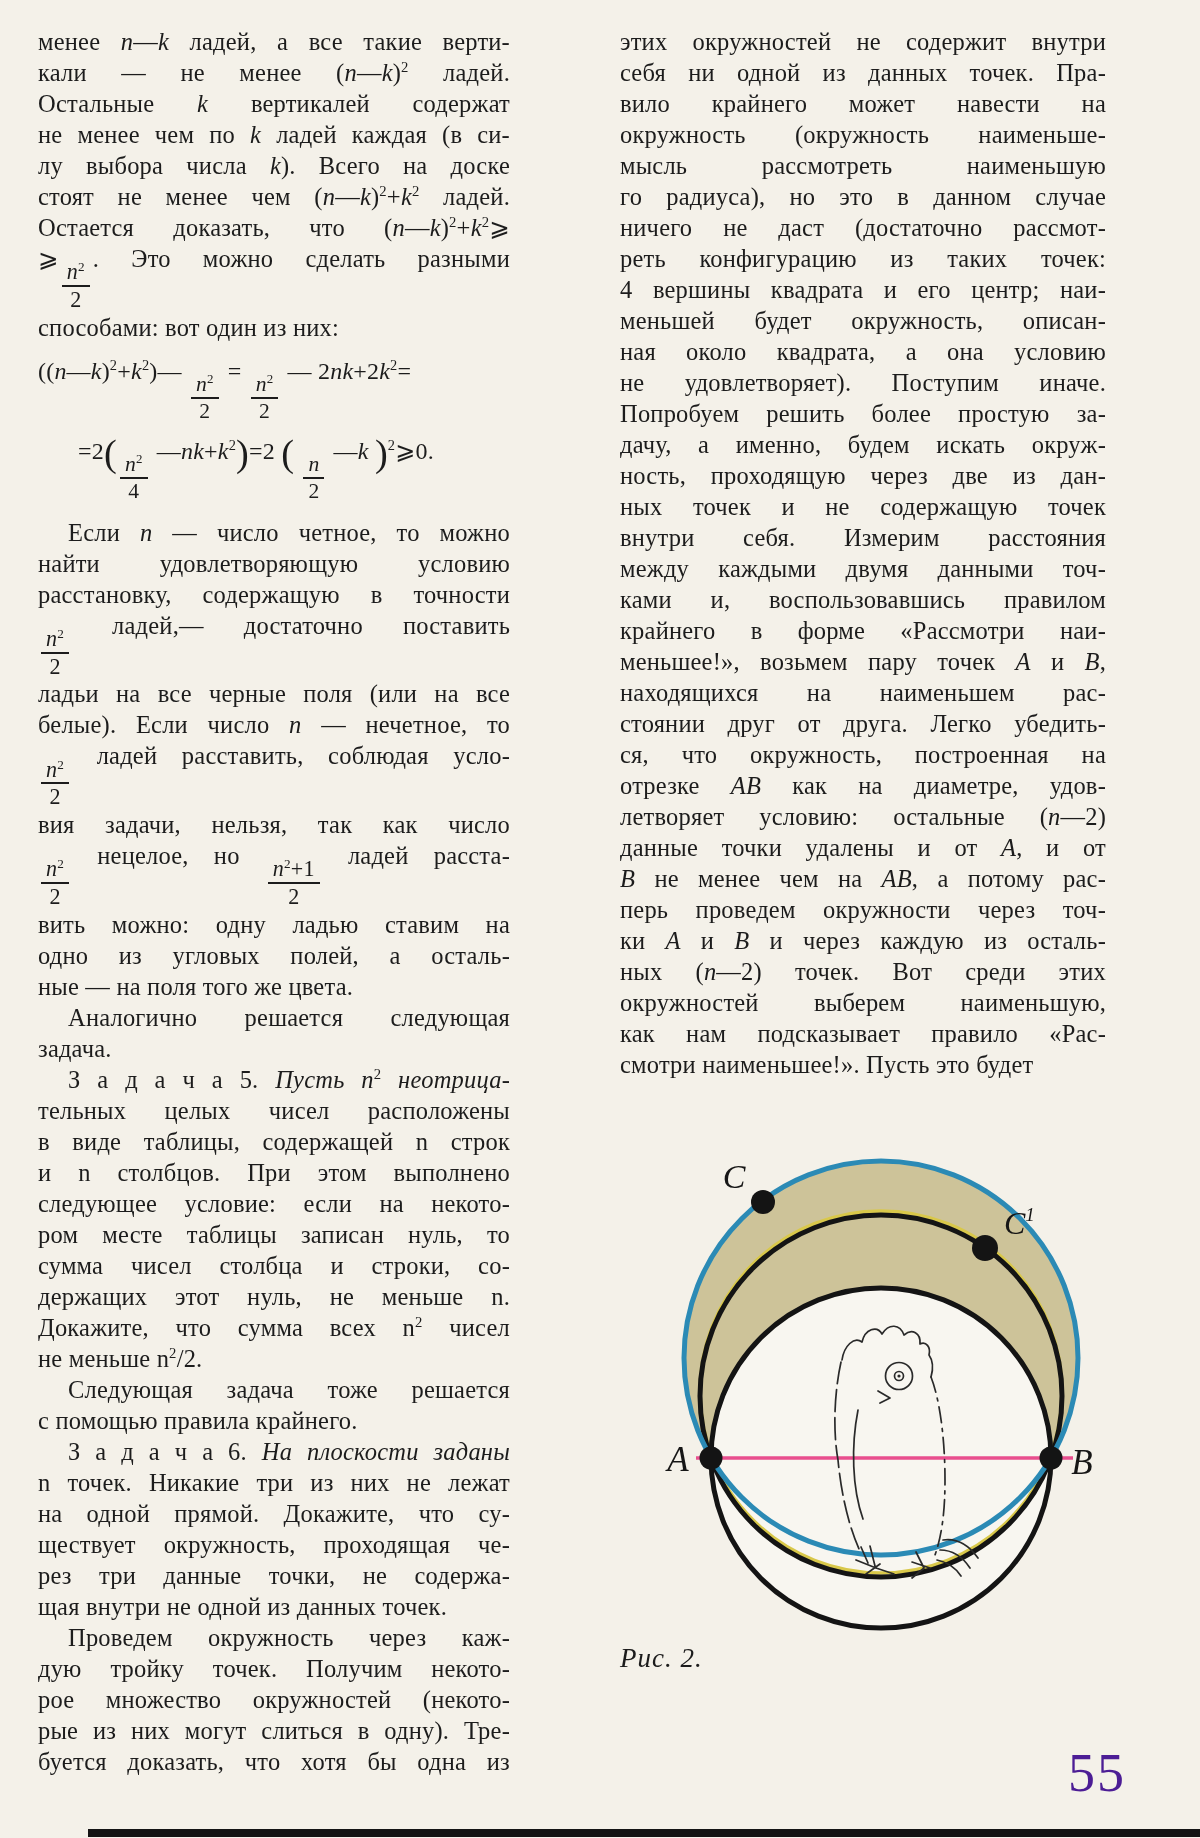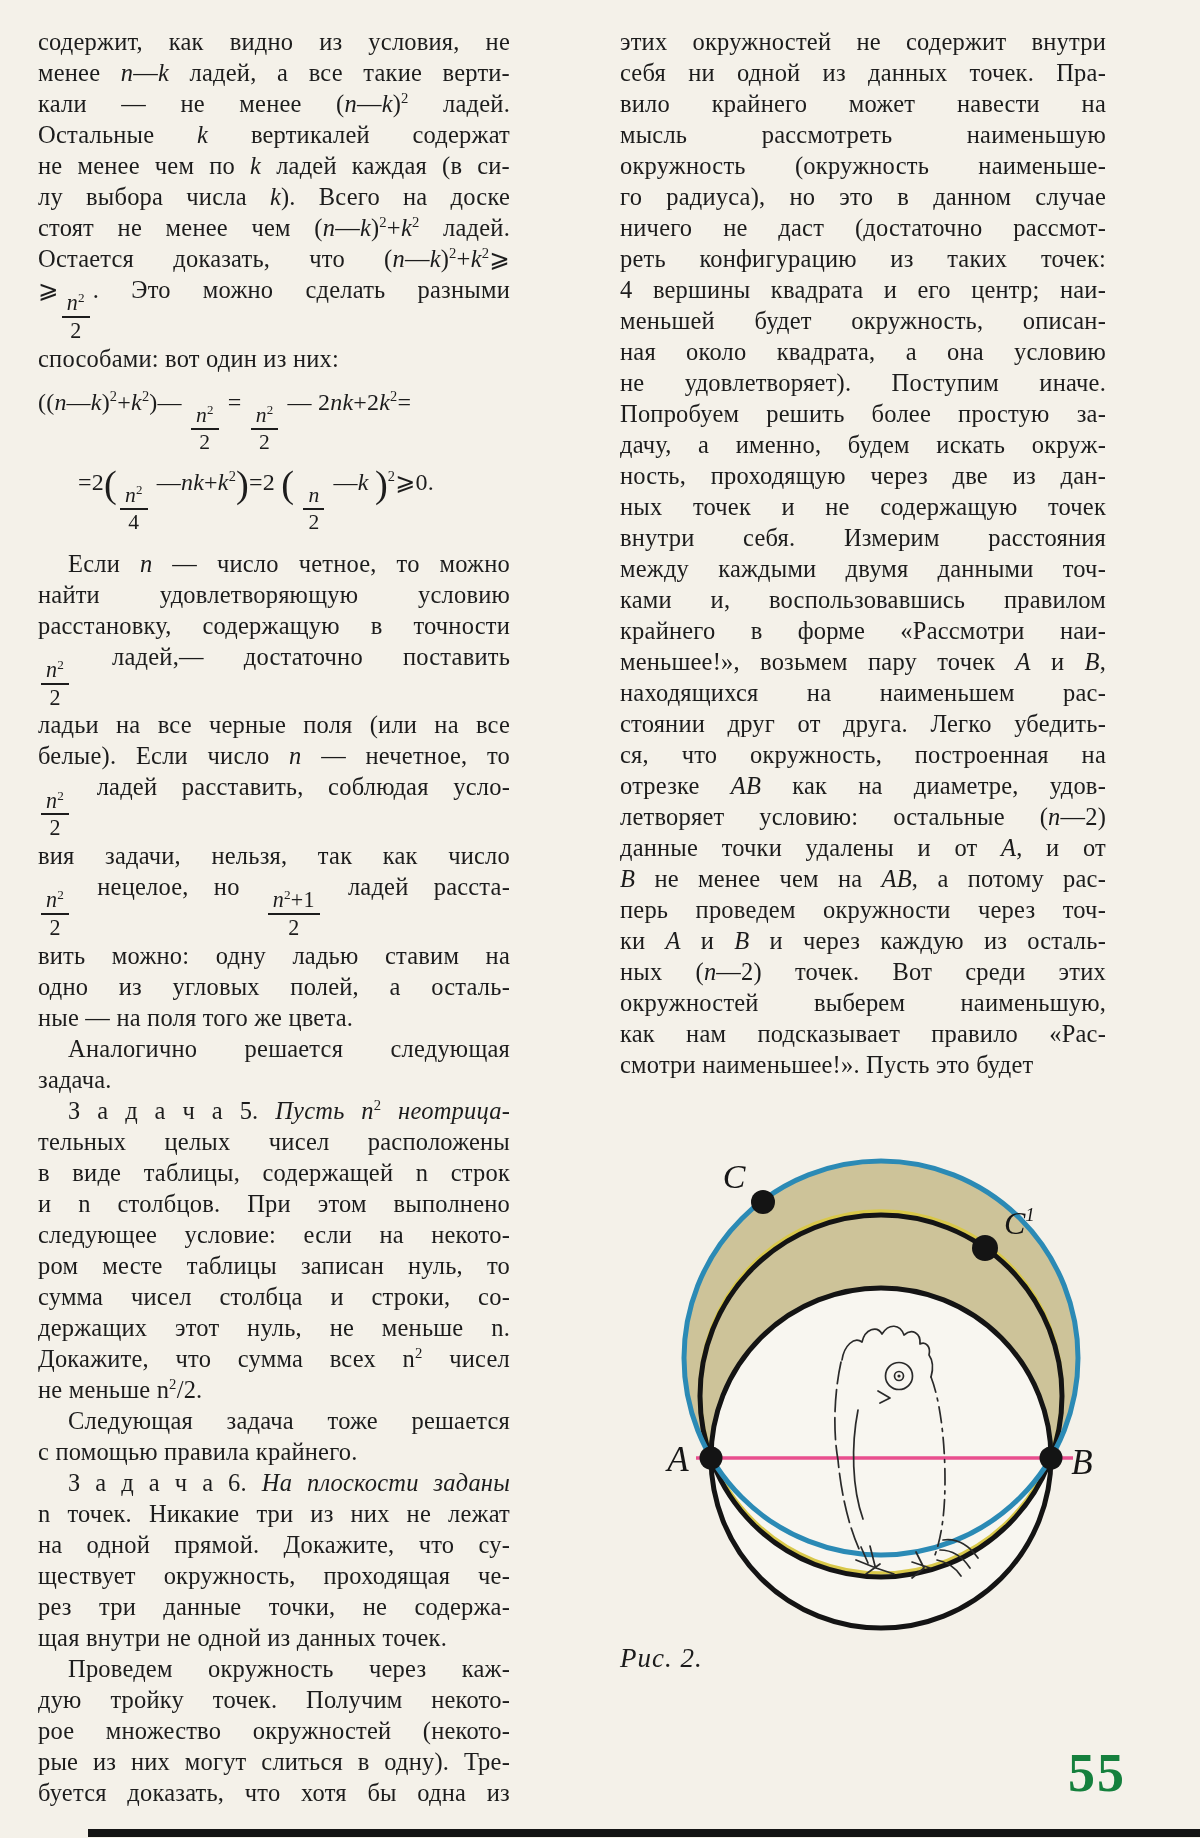--- a/index.html
+++ b/index.html
@@ -22,29 +22,28 @@
   i{font-style:italic;}
   .fr{display:inline-flex;flex-direction:column;align-items:center;vertical-align:-0.55em;
       line-height:1.08;margin:0 3px;font-size:0.9em;text-align:center;}
   .fr .ft{border-bottom:2px solid var(--ink,#1c1c1c);padding:0 5px 1px;display:block;}
   .fr .fb{padding-top:1px;display:block;}
   .eq{margin:13px 0;font-size:24px;text-align:left;text-align-last:left;white-space:nowrap;}
   .eq2{padding-left:40px;}
   .bp{font-size:1.6em;font-weight:400;vertical-align:-0.17em;}
   #figure-wrap{position:absolute;left:618px;top:1148px;width:520px;height:580px;}
   #fig-caption{position:absolute;left:620px;top:1643px;font-style:italic;font-size:27px;letter-spacing:1px;}
-  #page-number{position:absolute;left:1068px;top:1742px;font-size:54px;font-weight:bold;letter-spacing:2px;color:#15803d;}
+  #page-number{position:absolute;left:1068px;top:1742px;font-size:54px;font-weight:normal;letter-spacing:2px;color:#4c1d95;}
   #bottom-bar{position:absolute;left:88px;top:1829px;width:1112px;height:8px;background:#141414;}
   svg text{font-family:"Liberation Serif","DejaVu Serif",serif;}
 </style>
 </head>
 <body>
 
 <div class="col" id="col-left">
-    <div class="ln j">содержит, как видно из условия, не</div>
     <div class="ln j">менее <i>n</i>—<i>k</i> ладей, а все такие верти-</div>
     <div class="ln j">кали — не менее (<i>n</i>—<i>k</i>)<sup>2</sup> ладей.</div>
     <div class="ln j">Остальные <i>k</i> вертикалей содержат</div>
     <div class="ln j">не менее чем по <i>k</i> ладей каждая (в си-</div>
     <div class="ln j">лу выбора числа <i>k</i>). Всего на доске</div>
     <div class="ln j">стоят не менее чем (<i>n</i>—<i>k</i>)<sup>2</sup>+<i>k</i><sup>2</sup> ладей.</div>
     <div class="ln j">Остается доказать, что (<i>n</i>—<i>k</i>)<sup>2</sup>+<i>k</i><sup>2</sup>⩾</div>
     <div class="ln j">⩾<span class="fr">
         <span class="ft"><i>n</i><sup>2</sup></span>
         <span class="fb">2</span>
@@ -111,22 +110,22 @@
     <div class="ln j ind">Проведем окружность через каж-</div>
     <div class="ln j">дую тройку точек. Получим некото-</div>
     <div class="ln j">рое множество окружностей (некото-</div>
     <div class="ln j">рые из них могут слиться в одну). Тре-</div>
     <div class="ln j">буется доказать, что хотя бы одна из</div>
   </div>
 <div class="col" id="col-right">
     <div class="ln j">этих окружностей не содержит внутри</div>
     <div class="ln j">себя ни одной из данных точек. Пра-</div>
     <div class="ln j">вило крайнего может навести на</div>
+    <div class="ln j">окружность (окружность наименьше-</div>
     <div class="ln j">мысль рассмотреть наименьшую</div>
-    <div class="ln j">окружность (окружность наименьше-</div>
     <div class="ln j">го радиуса), но это в данном случае</div>
     <div class="ln j">ничего не даст (достаточно рассмот-</div>
     <div class="ln j">реть конфигурацию из таких точек:</div>
     <div class="ln j">4 вершины квадрата и его центр; наи-</div>
     <div class="ln j">меньшей будет окружность, описан-</div>
     <div class="ln j">ная около квадрата, а она условию</div>
     <div class="ln j">не удовлетворяет). Поступим иначе.</div>
     <div class="ln j">Попробуем решить более простую за-</div>
     <div class="ln j">дачу, а именно, будем искать окруж-</div>
     <div class="ln j">ность, проходящую через две из дан-</div>

